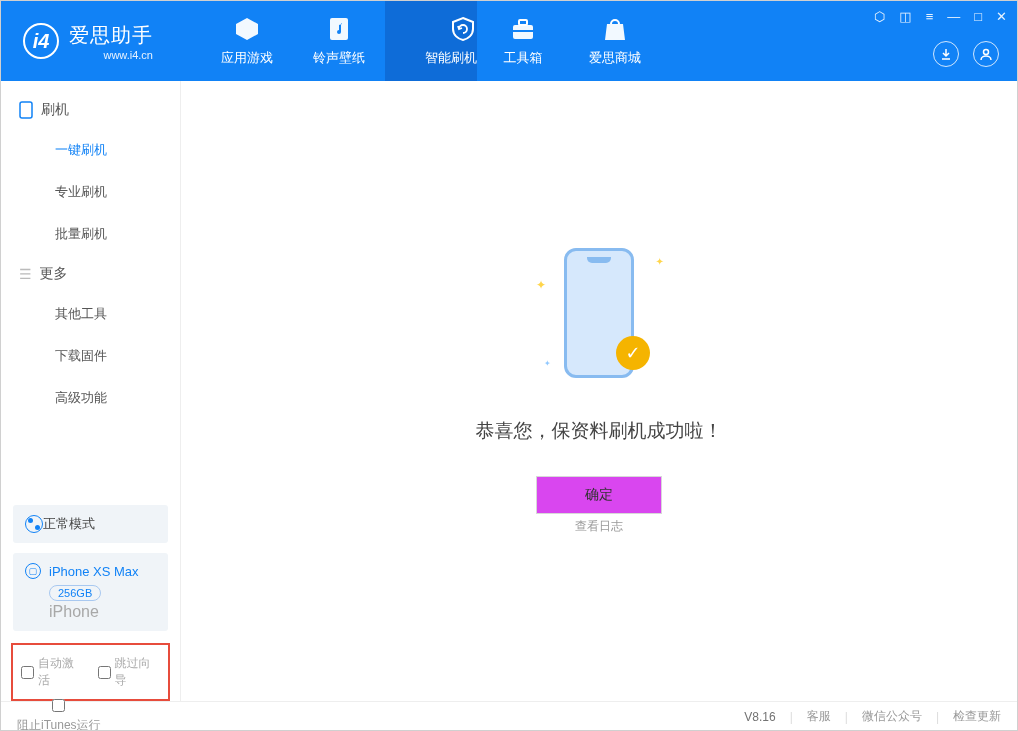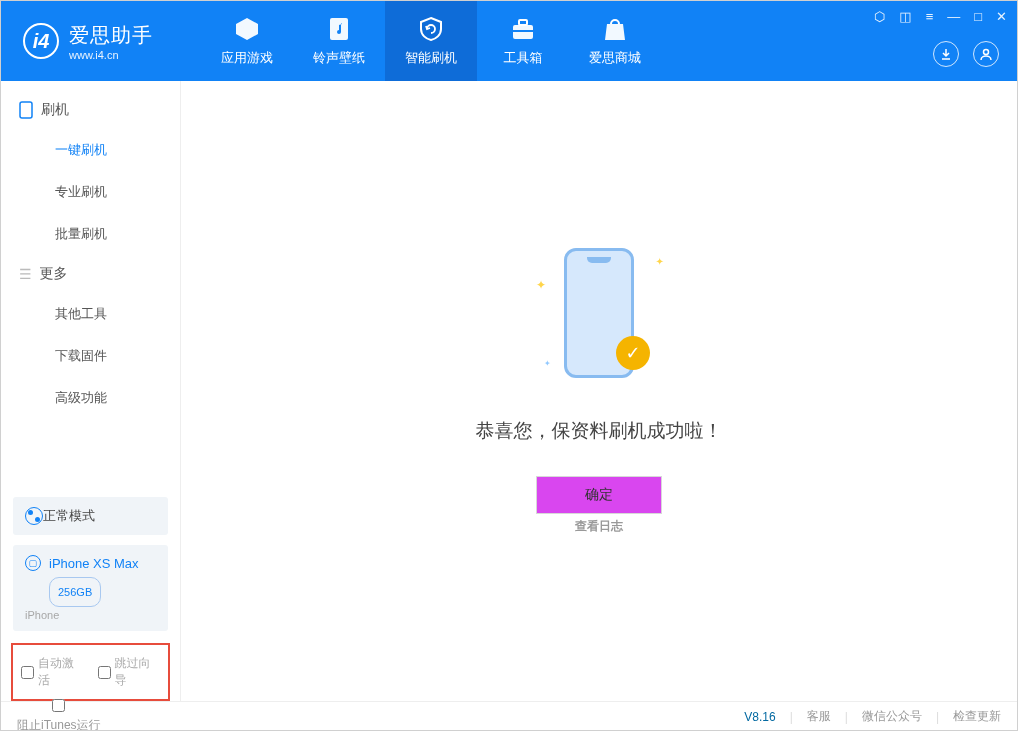--- a/index.html
+++ b/index.html
@@ -2,28 +2,28 @@
 <html><head>
 <meta charset="utf-8">
 <style>
 * { margin: 0; padding: 0; box-sizing: border-box; font-family: "Microsoft YaHei", sans-serif; }
 body { background: #fff; width: 1018px; height: 731px; overflow: hidden; border: 1px solid #d0d0d0; }
 
 
 .header { background: #1182f6; height: 80px; display: flex; align-items: center; color: #fff; position: relative; }
 .logo-area { display: flex; align-items: center; padding: 0 18px 0 22px; width: 200px; }
 .logo-icon { width: 36px; height: 36px; border: 2.5px solid #fff; border-radius: 50%; display: flex; align-items: center; justify-content: center; font-weight: bold; font-size: 20px; font-style: italic; }
-.logo-text { margin-left: 10px; }
+.logo-text { margin-left: 10px; text-align: right; }
 .logo-text .title { font-size: 20px; font-weight: 500; letter-spacing: 1px; }
 .logo-text .sub { font-size: 11px; opacity: 0.9; }
 
 .nav-tabs { display: flex; height: 100%; }
 .nav-tab { width: 92px; display: flex; flex-direction: column; align-items: center; justify-content: center; cursor: pointer; font-size: 13px; gap: 6px; }
 .nav-tab .icon { width: 28px; height: 28px; display: flex; align-items: center; justify-content: center; }
-.nav-tab.active { background: #0e6cd8; }
+.nav-tab.active { background: #0e6cd8; align-items: flex-end; }
 
 .window-controls { position: absolute; right: 10px; top: 8px; display: flex; gap: 14px; font-size: 13px; }
 .window-controls span { cursor: pointer; opacity: 0.9; }
 .header-actions { position: absolute; right: 18px; bottom: 14px; display: flex; gap: 14px; }
 .circle-btn { width: 26px; height: 26px; border: 1.5px solid rgba(255,255,255,0.8); border-radius: 50%; display: flex; align-items: center; justify-content: center; cursor: pointer; }
 
 
 .body { display: flex; height: 620px; }
 .sidebar { width: 180px; border-right: 1px solid #eee; display: flex; flex-direction: column; background: #fff; padding-top: 10px; }
 .side-group-header { display: flex; align-items: center; gap: 8px; padding: 10px 18px; color: #555; font-size: 14px; font-weight: 500; }
@@ -33,41 +33,41 @@
 .device-panel { margin-top: auto; padding: 0 12px 12px; }
 .mode-box { background: #f0f4f8; border-radius: 3px; padding: 10px 12px; display: flex; align-items: center; margin-bottom: 10px; font-size: 13px; color: #444; }
 .mode-icon { width: 18px; height: 18px; border: 1.5px solid #1182f6; border-radius: 50%; position: relative; }
 .mode-icon::before, .mode-icon::after { content: ""; position: absolute; width: 5px; height: 5px; background: #1182f6; border-radius: 50%; }
 .mode-icon::before { top: 2px; left: 2px; }
 .mode-icon::after { bottom: 2px; right: 2px; }
 
 .device-box { background: #f0f4f8; border-radius: 3px; padding: 10px 12px; font-size: 13px; }
 .device-box .line1 { display: flex; align-items: center; gap: 8px; color: #1182f6; font-weight: 500; }
 .device-box .phone-ic { width: 16px; height: 16px; border: 1.5px solid #1182f6; border-radius: 50%; display:flex; align-items:center; justify-content:center; font-size:9px; }
-.device-box .storage { display:inline-block; border:1px solid #a8c8f0; color:#1182f6; font-size:11px; padding:8px 8px; border-radius: 10px; margin: 6px 0 2px 24px; }
-.device-box .type { color: #a8a8a8; font-size: 11px; }
+.device-box .storage { display:inline-block; border:1px solid #a8c8f0; color:#1182f6; font-size:11px; padding:1px 8px; border-radius: 10px; margin: 6px 0 2px 24px; }
+.device-box .type { color: #a8a8a8; font-size: 16px; margin-left: 24px; }
 
 .options-box { border: 2px solid #e74c3c; padding: 10px 8px; display: flex; gap: 14px; font-size: 12px; color: #aaa; margin: 0 10px; }
 .options-box label { display: flex; align-items: center; gap: 4px; cursor: pointer; }
 .options-box input { width:13px; height:13px; }
 
 
 .main { flex: 1; display: flex; flex-direction: column; align-items: center; justify-content: center; }
 .phone-illust { width: 90px; height: 140px; position: relative; margin-bottom: 30px; }
 .phone-body { width: 70px; height: 130px; border: 3px solid #88bbf0; border-radius: 12px; background: #d6e8fc; position: absolute; left: 10px; top: 0; }
 .phone-body::before { content:""; position:absolute; top:6px; left:50%; transform:translateX(-50%); width:24px; height:6px; background:#88bbf0; border-radius: 0 0 5px 5px; }
 .check-badge { position: absolute; right: -6px; bottom: 18px; width: 34px; height: 34px; background: #f5b400; border-radius: 50%; display:flex; align-items:center; justify-content:center; color:#fff; font-size:18px; }
 .sparkle { position: absolute; color: #ffd54a; font-size: 12px; }
 .sparkle.s1 { left: -18px; top: 30px; }
 .sparkle.s2 { right: -20px; top: 8px; font-size:10px; }
 .sparkle.s3 { left: -10px; bottom: 20px; font-size: 8px; color:#90c8ff; }
 
 .success-msg { font-size: 19px; color: #444; margin-bottom: 32px; }
 .ok-btn { border: 1px solid #d8d8d8; background: #d946ef; padding: 9px 48px; font-size: 14px; color: #333; cursor: pointer; margin-bottom: 4px; }
-.view-log { font-size: 12px; color: #999; cursor: pointer; font-weight: bold; }
+.view-log { font-size: 12px; color: #999; cursor: pointer; }
 
 
 .footer { height: 30px; border-top: 1px solid #eee; display: flex; align-items: center; padding: 0 16px; font-size: 12px; color: #999; }
 .footer label { display: flex; align-items: center; gap: 5px; cursor: pointer; flex-direction: column; }
 .footer .right { margin-left: auto; display: flex; align-items: center; gap: 14px; }
 .footer .sep { color: #ddd; }
 .footer .link { cursor: pointer; }
 
 svg { display: block; }
 </style>
@@ -213,21 +213,21 @@
     <a class="view-log">查看日志</a>
   </div>
 </div>
 
 <div class="footer">
   <label>
       <input type="checkbox" style="">
       <span>阻止iTunes运行</span>
     </label>
   <div class="right">
-    <span style="color:#0369a1;">V8.16</span>
+    <span style="color:#737373;">V8.16</span>
     <span class="sep">|</span>
     <span class="link">客服</span>
     <span class="sep">|</span>
     <span class="link">微信公众号</span>
     <span class="sep">|</span>
     <span class="link">检查更新</span>
   </div>
 </div>
 
 </body></html>

